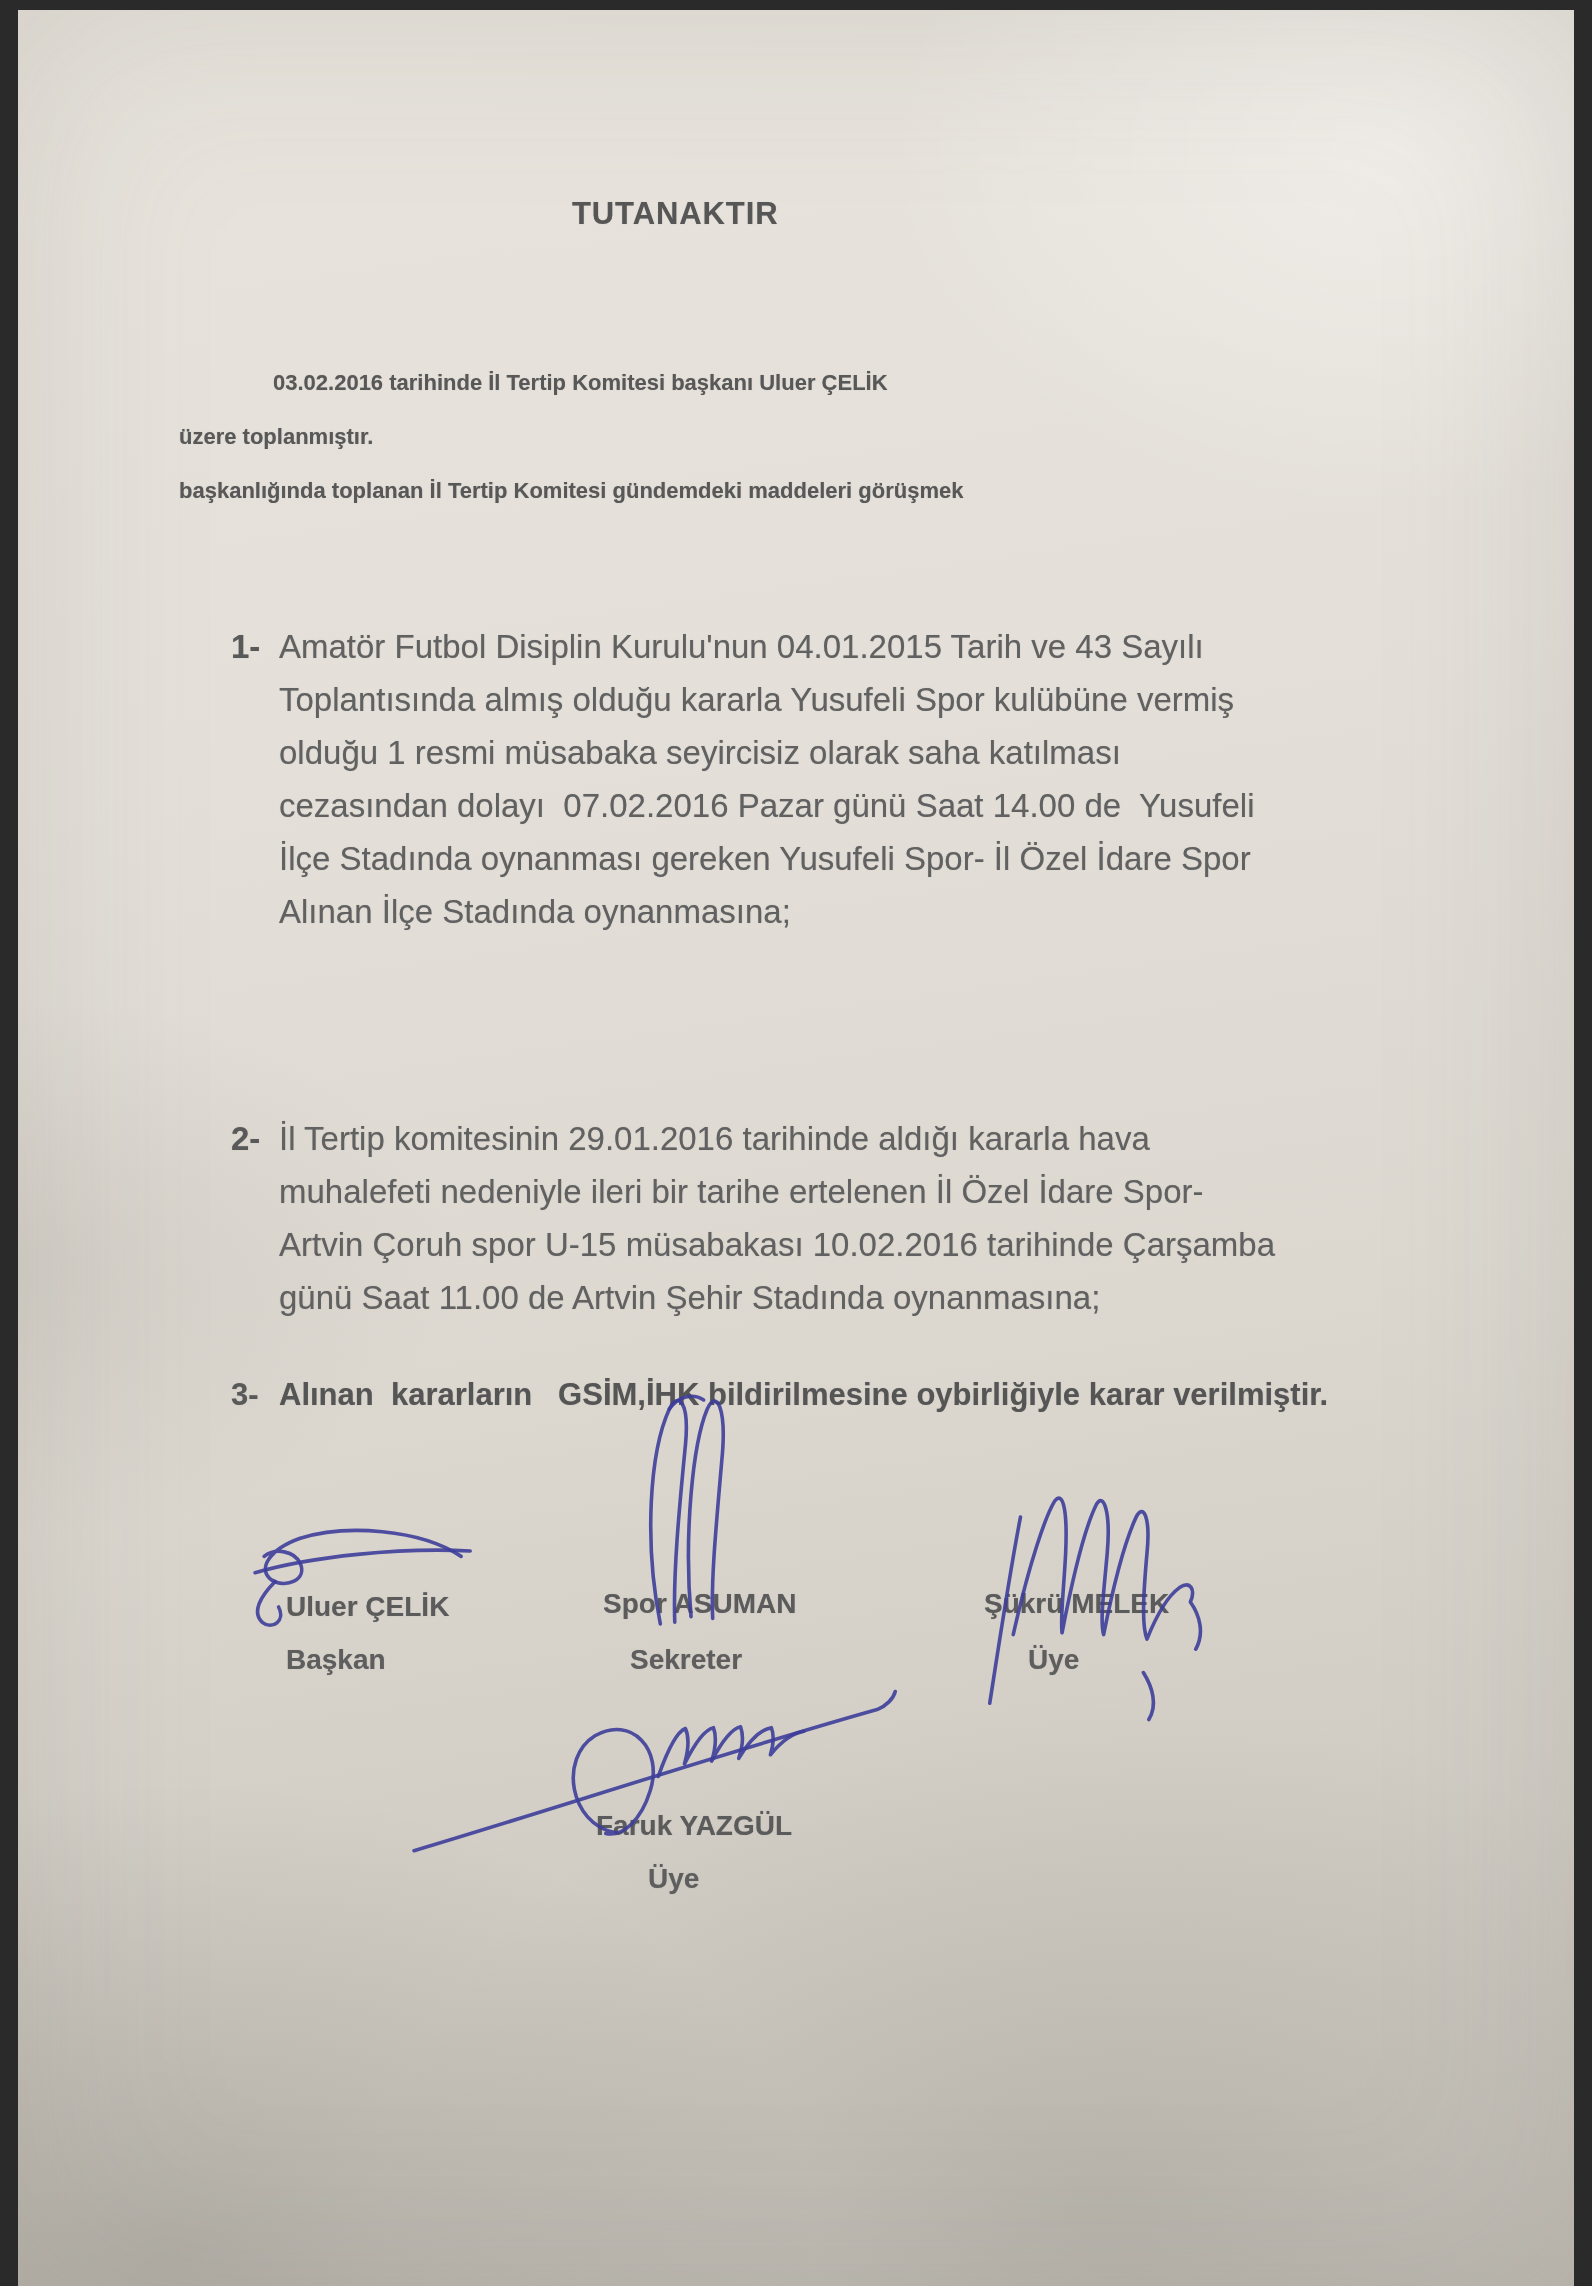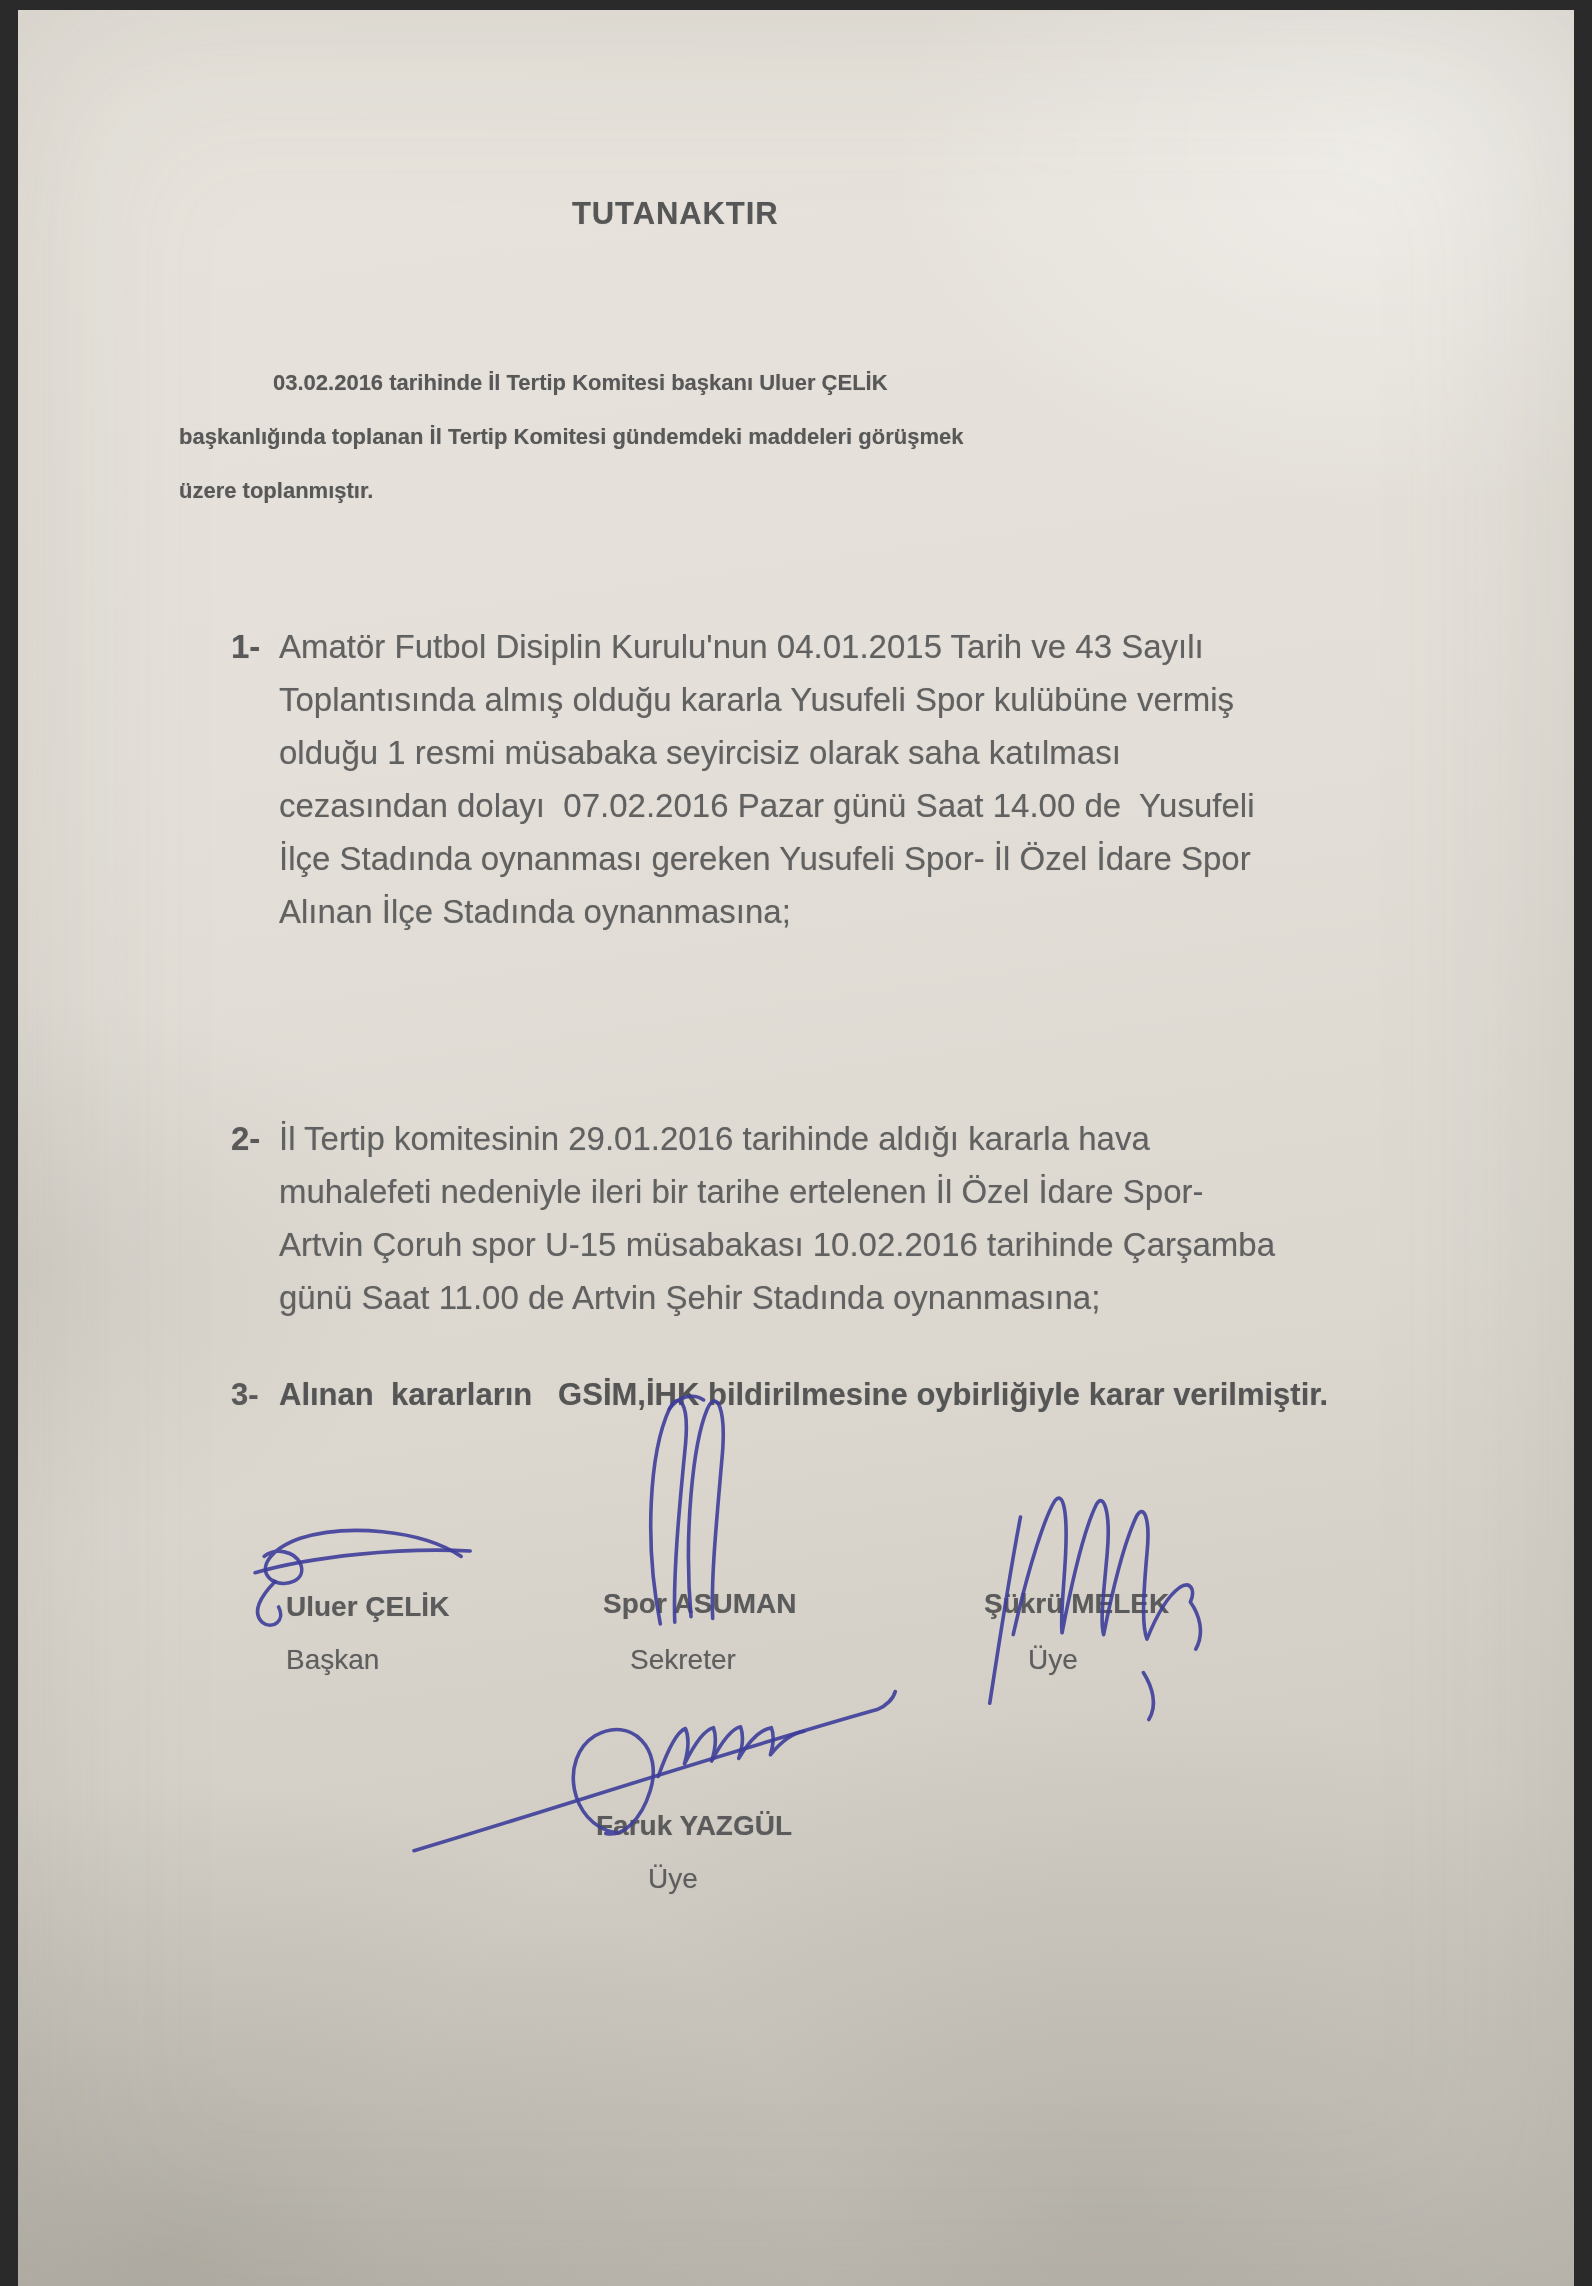--- a/index.html
+++ b/index.html
@@ -27,35 +27,35 @@
     font-size:22px; font-weight:700; line-height:54px; color:#585858;
   }
   .line { white-space:pre; }
   .intro .line.first { padding-left:94px; }
   .item { display:flex; align-items:flex-start; }
   .item .num { flex:0 0 48px; font-weight:700; color:#595959; }
   #item1 { left:213px; top:610px;  font-size:33px; line-height:53px; }
   #item2 { left:213px; top:1102px; font-size:33px; line-height:53px; }
   #item3 { left:213px; top:1362px; font-size:31px; line-height:45px; font-weight:700; color:#555555; }
   .sig-name { font-size:28px; font-weight:700; color:#5b5b5b; }
-  .sig-role { font-size:28px; font-weight:400; color:#5e5e5e; }
+  .sig-role { font-size:28px; font-weight:700; color:#5e5e5e; }
   .ink { position:absolute; }
   .ink path { fill:none; stroke:#3e3e9a; stroke-linecap:round; stroke-linejoin:round; opacity:0.9; }
 </style>
 </head>
 <body>
 
 <div class="page">
 
   <div class="txt title">TUTANAKTIR</div>
 
   <div class="txt intro">
     <div class="line first">03.02.2016 tarihinde İl Tertip Komitesi başkanı Uluer ÇELİK</div>
+    <div class="line">üzere toplanmıştır.</div>
     <div class="line">başkanlığında toplanan İl Tertip Komitesi gündemdeki maddeleri görüşmek</div>
-    <div class="line">üzere toplanmıştır.</div>
   </div>
 
   <div class="txt item" id="item1">
     <span class="num">1-</span>
     <div class="lines">
       <div class="line">Amatör Futbol Disiplin Kurulu'nun 04.01.2015 Tarih ve 43 Sayılı</div>
       <div class="line">Toplantısında almış olduğu kararla Yusufeli Spor kulübüne vermiş</div>
       <div class="line">olduğu 1 resmi müsabaka seyircisiz olarak saha katılması</div>
       <div class="line">cezasından dolayı  07.02.2016 Pazar günü Saat 14.00 de  Yusufeli</div>
       <div class="line">İlçe Stadında oynanması gereken Yusufeli Spor- İl Özel İdare Spor</div>

